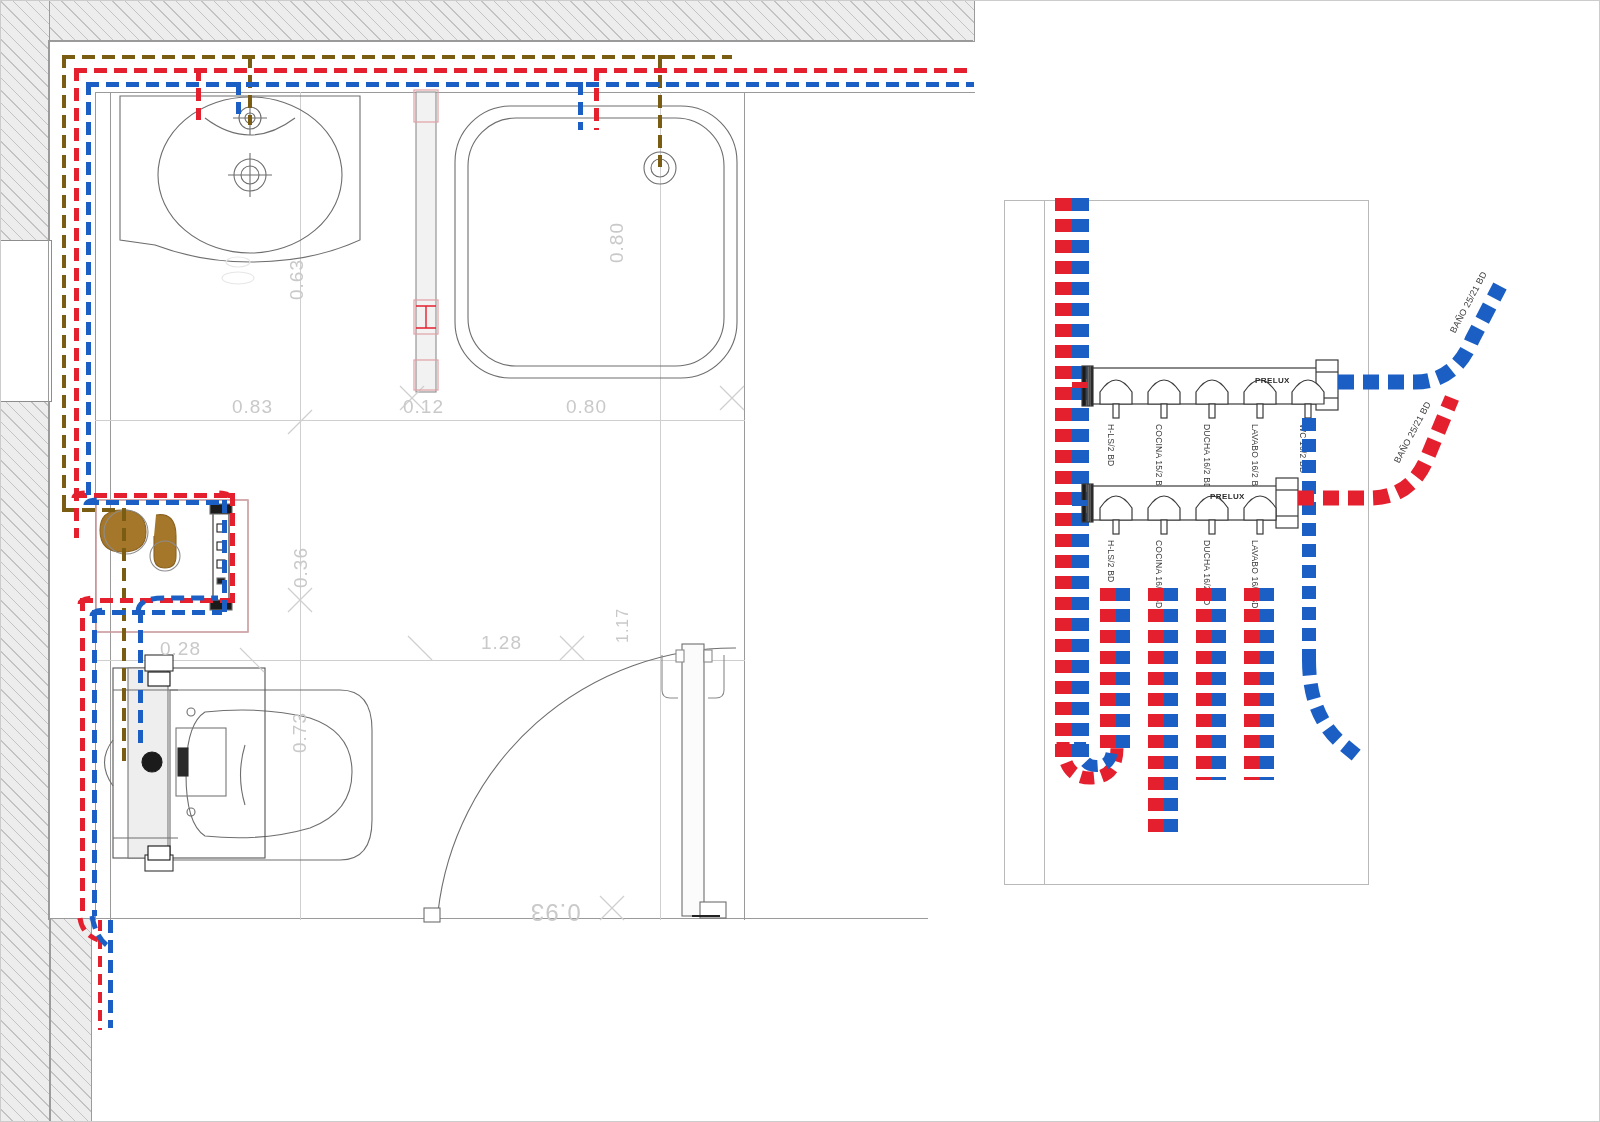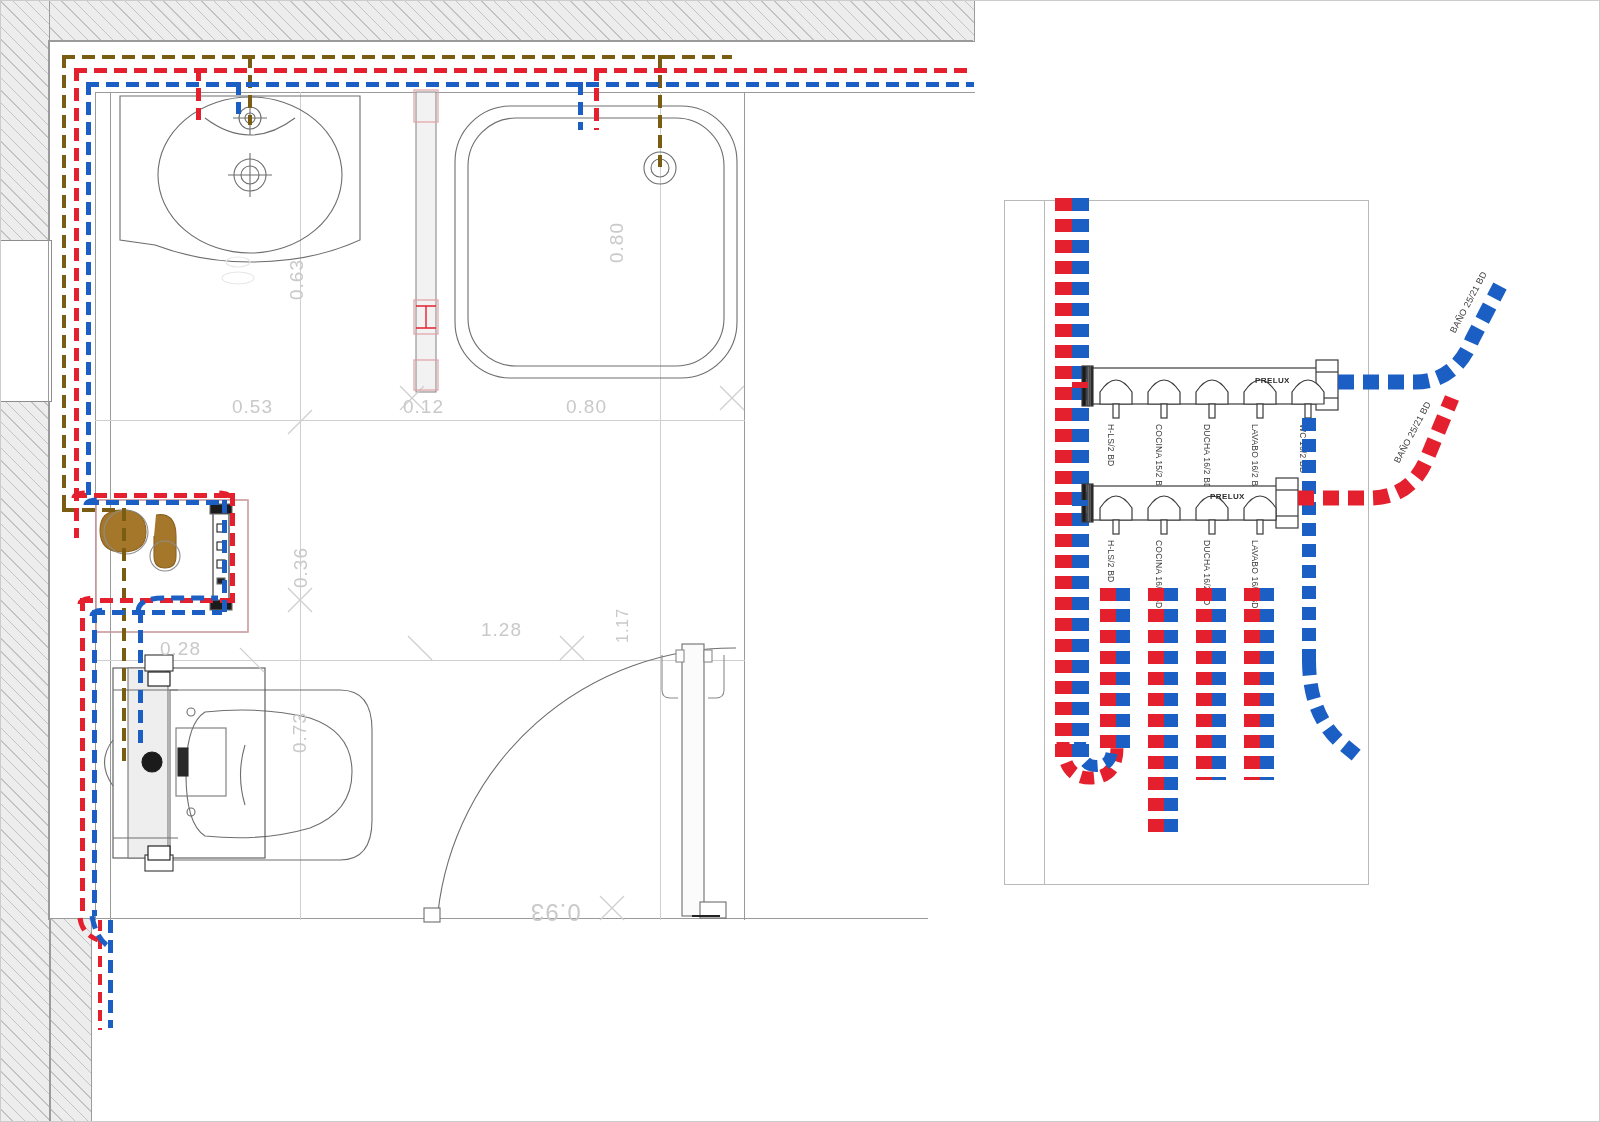--- a/index.html
+++ b/index.html
@@ -239,28 +239,28 @@
       <path d="M86,505 Q86,500 100,500" stroke="#1b5fc4" stroke-width="5" stroke-dasharray="13 7"></path>
       <path d="M80,604 Q80,598 96,598" stroke="#e4202f" stroke-width="5" stroke-dasharray="13 7"></path>
       <path d="M92,616 Q92,610 106,610" stroke="#1b5fc4" stroke-width="5" stroke-dasharray="13 7"></path>
       <path d="M80,918 Q82,934 98,940" stroke="#e4202f" stroke-width="5" stroke-dasharray="13 7"></path>
       <path d="M92,916 Q96,938 108,946" stroke="#1b5fc4" stroke-width="5" stroke-dasharray="13 7"></path>
       <path d="M138,612 Q138,598 164,598 L218,598" stroke="#1b5fc4" stroke-width="5" stroke-dasharray="13 7"></path>
       <path d="M230,498 Q230,493 216,493" stroke="#e4202f" stroke-width="5" stroke-dasharray="13 7"></path>
     </g>
   </svg>
 
-  <div class="dimtext" style="left:232px;top:396px;">0.53</div>
+  <div class="dimtext" style="left:232px;top:396px;">0.83</div>
   <div class="dimtext" style="left:403px;top:396px;">0.12</div>
   <div class="dimtext" style="left:566px;top:396px;">0.80</div>
   <div class="dimtext rot" style="left:606px;top:263px;transform:rotate(-90deg);">0.80</div>
   <div class="dimtext rot" style="left:286px;top:300px;transform:rotate(-90deg);">0.63</div>
   <div class="dimtext rot" style="left:290px;top:588px;transform:rotate(-90deg);">0.36</div>
   <div class="dimtext" style="left:160px;top:638px;">0.28</div>
-  <div class="dimtext" style="left:481px;top:619px;">1.28</div>
+  <div class="dimtext" style="left:481px;top:632px;">1.28</div>
   <div class="dimtext rot" style="left:614px;top:643px;transform:rotate(-90deg);font-size:16px;">1.17</div>
   <div class="dimtext rot" style="left:289px;top:753px;transform:rotate(-90deg);">0.73</div>
   <div class="dimtext" style="left:530px;top:898px;transform:rotate(180deg);font-size:24px;">0.93</div>
 
   <div class="sheetline" style="left:1004px;top:200px;height:685px;"></div>
   <div class="sheetline" style="left:1044px;top:200px;height:685px;"></div>
   <div class="sheetline" style="left:1368px;top:200px;height:685px;"></div>
   <div class="sheetline h" style="left:1004px;top:200px;width:365px;height:1px;"></div>
   <div class="sheetline h" style="left:1004px;top:884px;width:365px;height:1px;"></div>
 

